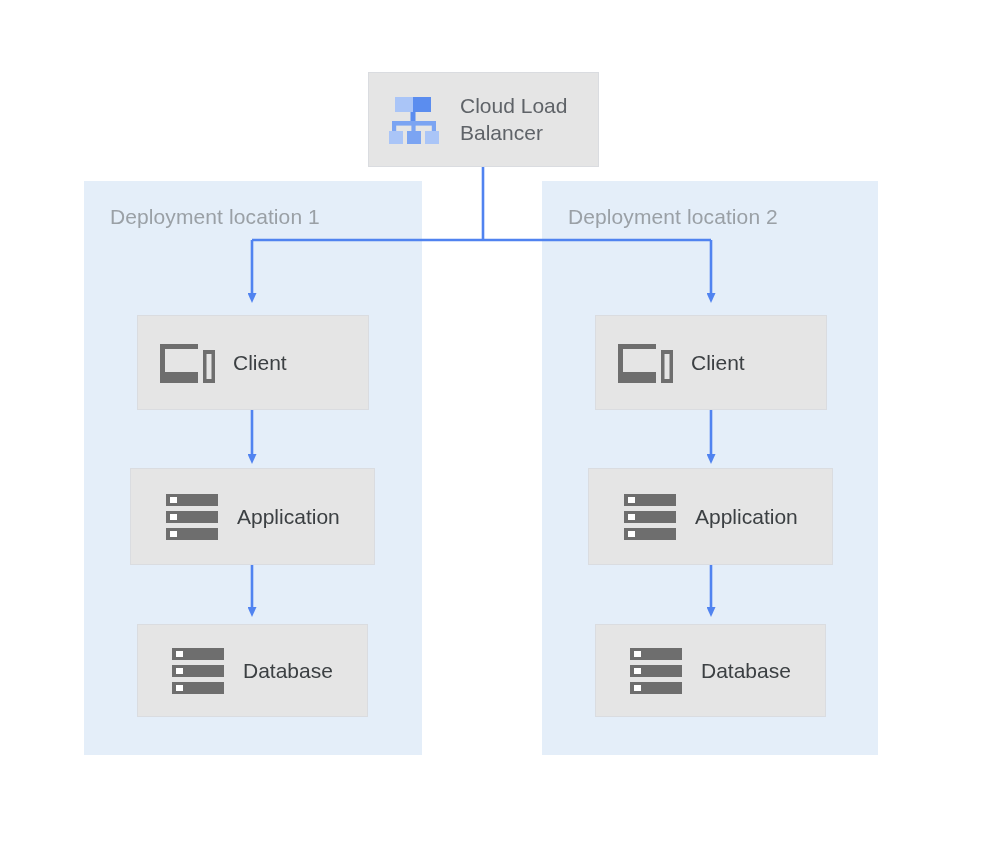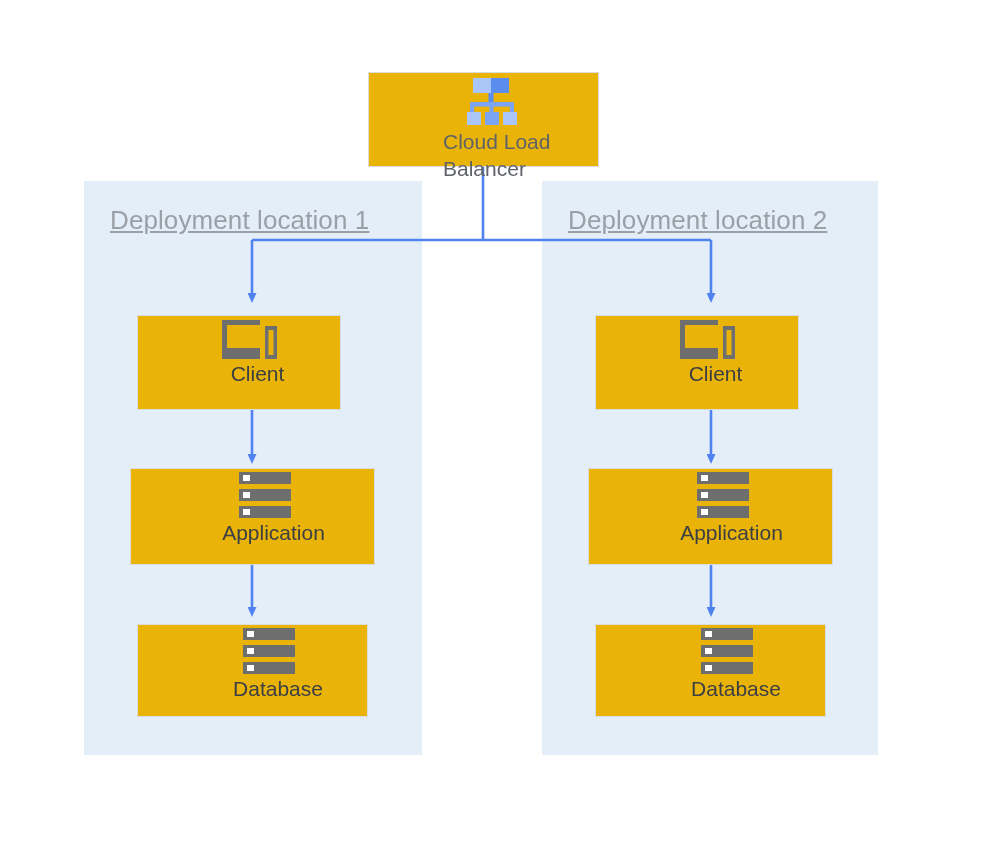--- a/index.html
+++ b/index.html
@@ -26,47 +26,45 @@
   .zone {
     position: absolute;
     background: #e4eef9;
   }
   #zone-left  { left: 84px;  top: 181px; width: 338px; height: 574px; }
   #zone-right { left: 542px; top: 181px; width: 336px; height: 574px; }
 
   .zone-label {
     position: absolute;
     top: 205px;
-    font-size: 26px;
+    font-size: 21px;
     color: #9aa0a6;
     letter-spacing: 0.1px;
     white-space: nowrap;
-    text-decoration: underline;
   }
   #zone-label-left  { left: 110px; }
   #zone-label-right { left: 568px; text-align: center; }
 
   
   #connectors {
     position: absolute;
     left: 0; top: 0;
     width: 996px;
     height: 856px;
     pointer-events: none;
   }
 
   
   .node {
     position: absolute;
-    background: #eab308;
+    background: #e5e5e5;
     border: 1px solid #dadce0;
     box-sizing: border-box;
     display: flex;
     align-items: center;
-    flex-direction: column;
   }
   .node .node-icon {
     flex: 0 0 auto;
     display: flex;
     align-items: center;
     justify-content: center;
   }
   .node .node-label {
     font-size: 21px;
     color: #3c4043;
@@ -81,28 +79,28 @@
   #node-clb .node-icon { width: 56px; height: 56px; }
   #node-clb .node-label {
     margin-left: 18px;
     line-height: 1.28;
     white-space: normal;
     width: 116px;
     color: #5f6368;
   }
 
   
-  .node-client { width: 204px; height: 95px; padding-left: 20px; }
+  .node-client { width: 232px; height: 95px; padding-left: 20px; }
   #node-client-l { left: 137px; top: 315px; }
   #node-client-r { left: 595px; top: 315px; }
   .node-client .node-icon { width: 58px; height: 46px; }
   .node-client .node-label { margin-left: 17px; }
 
   
-  .node-app { width: 245px; height: 97px; padding-left: 24px; }
+  .node-app { width: 245px; height: 97px; padding-left: 34px; }
   #node-app-l { left: 130px; top: 468px; }
   #node-app-r { left: 588px; top: 468px; }
   .node-app .node-icon { width: 54px; height: 52px; }
   .node-app .node-label { margin-left: 18px; }
 
   
   .node-db { width: 231px; height: 93px; padding-left: 33px; }
   #node-db-l { left: 137px; top: 624px; }
   #node-db-r { left: 595px; top: 624px; }
   .node-db .node-icon { width: 54px; height: 52px; }

